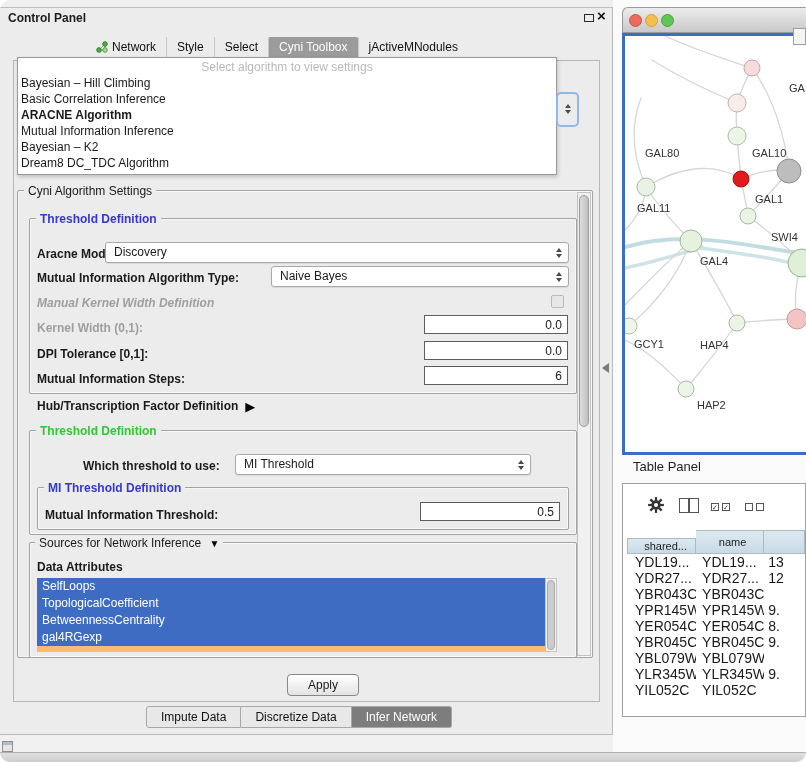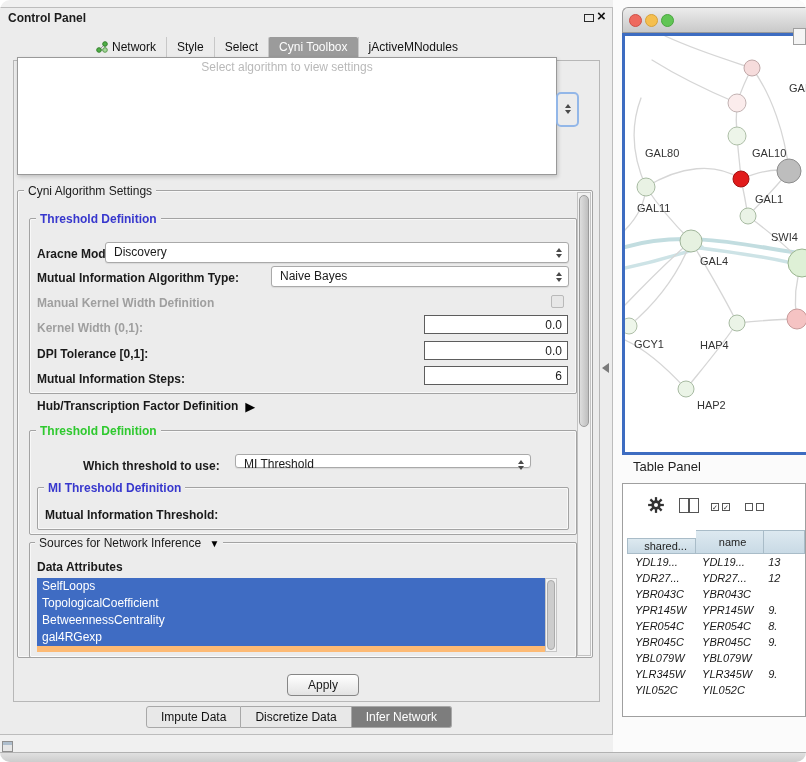--- a/index.html
+++ b/index.html
@@ -37,32 +37,32 @@
   .mithr-group { left: 37px; top: 487px; width: 532px; height: 43px; }
   .mithr-title { left: 44px; top: 481px; color: #3737cd; font-weight: bold; }
   .src-group { left: 29px; top: 542px; width: 548px; height: 116px; }
   .src-title { left: 35px; top: 536px; font-size: 12px; }
 
   .blbl { font-size: 12px; font-weight: bold; line-height: 14px; white-space: nowrap; }
   .glbl { color: #9f9f9f; }
 
   .lbl-aracne { left: 37px; top: 247px; }
   .lbl-mitype { left: 37px; top: 271px; }
-  .lbl-manual { left: 37px; top: 296px; }
+  .lbl-manual { left: 37px; top: 296px; font-style: italic; }
   .lbl-kernel { left: 37px; top: 321px; }
   .lbl-dpi    { left: 37px; top: 347px; }
   .lbl-steps  { left: 37px; top: 372px; }
   .lbl-which  { left: 83px; top: 459px; }
   .lbl-mithr  { left: 45px; top: 508px; }
   .lbl-attrs  { left: 37px; top: 560px; }
 
   .combo { background: #fff; border: 1px solid #a9a9a9; border-radius: 3px; font-size: 12px; line-height: 19px; padding-left: 8px; box-shadow: 0 1px 1px rgba(0,0,0,.08); }
   .combo-aracne { left: 105px; top: 242px; width: 464px; height: 21px; }
   .combo-mitype { left: 271px; top: 266px; width: 298px; height: 21px; }
-  .combo-which  { left: 235px; top: 454px; width: 296px; height: 14px; }
+  .combo-which  { left: 235px; top: 454px; width: 296px; height: 21px; }
   .stepper { position: absolute; right: 6px; top: 5px; display: flex; flex-direction: column; gap: 2px; }
   .tri-up { width: 0; height: 0; border-left: 3.5px solid transparent; border-right: 3.5px solid transparent; border-bottom: 4px solid #4a4a4a; }
   .tri-dn { width: 0; height: 0; border-left: 3.5px solid transparent; border-right: 3.5px solid transparent; border-top: 4px solid #4a4a4a; }
 
   .chk { left: 551px; top: 295px; width: 13px; height: 13px; background: #e7e7e7; border: 1px solid #b9b9b9; border-radius: 2px; }
 
   input.fld { position: absolute; font-family: "Liberation Sans", sans-serif; font-size: 12px; text-align: right; padding: 0 5px; border: 1px solid #5d5d5d; background: #fff; color: #1a1a1a; }
   .fld-kernel { left: 424px; top: 315px; width: 144px; height: 19px; border: 1px solid #c3c3c3; background: #ececec; color: #a3a3a3; }
   .fld-dpi    { left: 424px; top: 341px; width: 144px; height: 19px; }
   .fld-steps  { left: 424px; top: 366px; width: 144px; height: 19px; }
@@ -119,21 +119,21 @@
   .col-icon::after { content: ""; position: absolute; left: 8px; top: 0; width: 1.5px; height: 100%; background: #555; }
   .chkpair { position: absolute; top: 19px; display: flex; gap: 3px; }
   .chkpair.on { left: 88px; }
   .chkpair.off { left: 122px; }
   .minibox { width: 8px; height: 8px; border: 1px solid #555; font-size: 7px; line-height: 7px; text-align: center; color: #333; background: #fff; }
   .tbl-header { position: absolute; left: 4px; top: 46px; right: 0; height: 24px; display: flex; }
   .th { font-size: 11px; background: linear-gradient(#dde9f0,#c9dae5); border: 1px solid #a9bcc8; border-left: none; display: flex; align-items: center; justify-content: center; color: #222; }
   .th:first-child { border-left: 1px solid #a9bcc8; margin-top: 8px; }
   .tbl-body { position: absolute; left: 4px; top: 70px; right: 0; bottom: 1px; overflow: hidden; }
   .trow { display: flex; height: 16px; }
-  .td { font-size: 11px; line-height: 16px; overflow: hidden; white-space: nowrap; font-style: italic; }
+  .td { font-size: 14px; line-height: 16px; overflow: hidden; white-space: nowrap; }
   .c0 { width: 71px; padding-left: 8px; }
   .c1 { width: 70px; padding-left: 6px; }
   .c2 { width: 42px; padding-left: 4px; }
 
   
   .bottom-strip { left: 0; top: 752px; width: 806px; height: 10px; background: linear-gradient(#e0e0e0,#cdcdcd); border-top: 1px solid #b1b1b1; }
   .corner-icon { left: 2px; top: 741px; width: 11px; height: 11px; border: 1px solid #8f8f8f; background: #e6e6e6; }
   .corner-icon::before { content: ""; position: absolute; left: 0; top: 0; width: 100%; height: 3px; background: #aebecd; }
 </style>
 </head>
@@ -226,20 +226,21 @@
     <span>MI Threshold</span>
     <span class="stepper">
         <span class="tri-up"></span>
         <span class="tri-dn"></span>
       </span>
   </div>
 
   <div class="abs grp mithr-group"></div>
   <div class="abs grp-title mithr-title">MI Threshold Definition</div>
   <div class="abs blbl lbl-mithr">Mutual Information Threshold:</div>
+  <input class="fld abs fld-mithr" value="0.5" style="">
 
   <div class="abs grp src-group"></div>
   <div class="abs grp-title src-title">
     <span>Sources for Network Inference</span>
     <span class="tri-down-glyph">▼</span>
   </div>
   <div class="abs blbl lbl-attrs">Data Attributes</div>
   <div class="abs src-list">
       <div class="srow sel">SelfLoops</div>
       <div class="srow sel">TopologicalCoefficient</div>
@@ -259,20 +260,28 @@
   <div class="abs bottom-tab-bar">
       <div class="btab">Impute Data</div>
       <div class="btab">Discretize Data</div>
       <div class="btab active">Infer Network</div>
     </div>
 
   <div class="abs collapse-handle"></div>
 
   <div class="abs popup">
     <div class="popup-placeholder">Select algorithm to view settings</div>
+    <div>
+        <div class="pitem">Bayesian – Hill Climbing</div>
+        <div class="pitem">Basic Correlation Inference</div>
+        <div class="pitem psel">ARACNE Algorithm</div>
+        <div class="pitem">Mutual Information Inference</div>
+        <div class="pitem">Bayesian – K2</div>
+        <div class="pitem">Dream8 DC_TDC Algorithm</div>
+      </div>
   </div>
   <div class="abs combo-frag">
     <span class="stepper">
         <span class="tri-up"></span>
         <span class="tri-dn"></span>
       </span>
   </div>
 
   <div class="abs net-titlebar">
     <span class="light red"></span>

